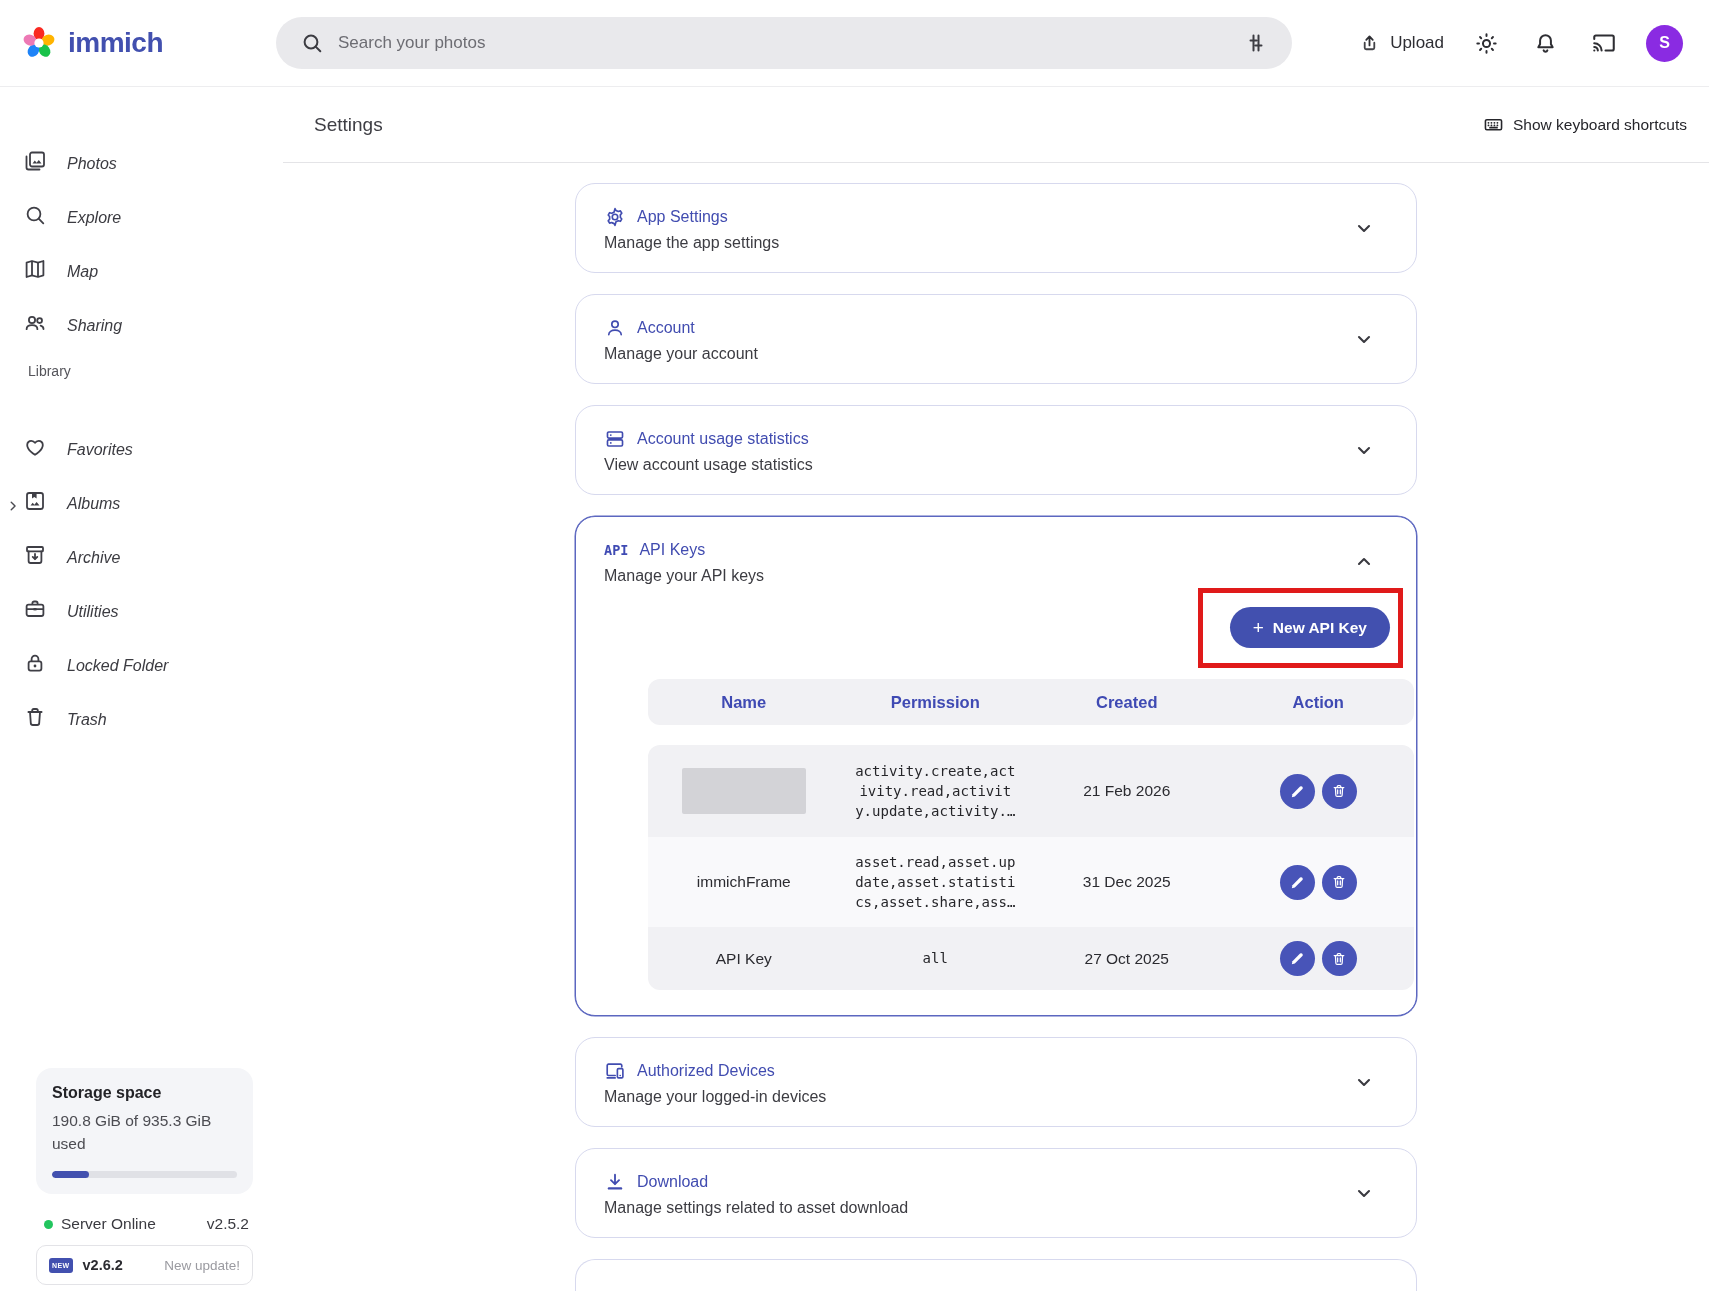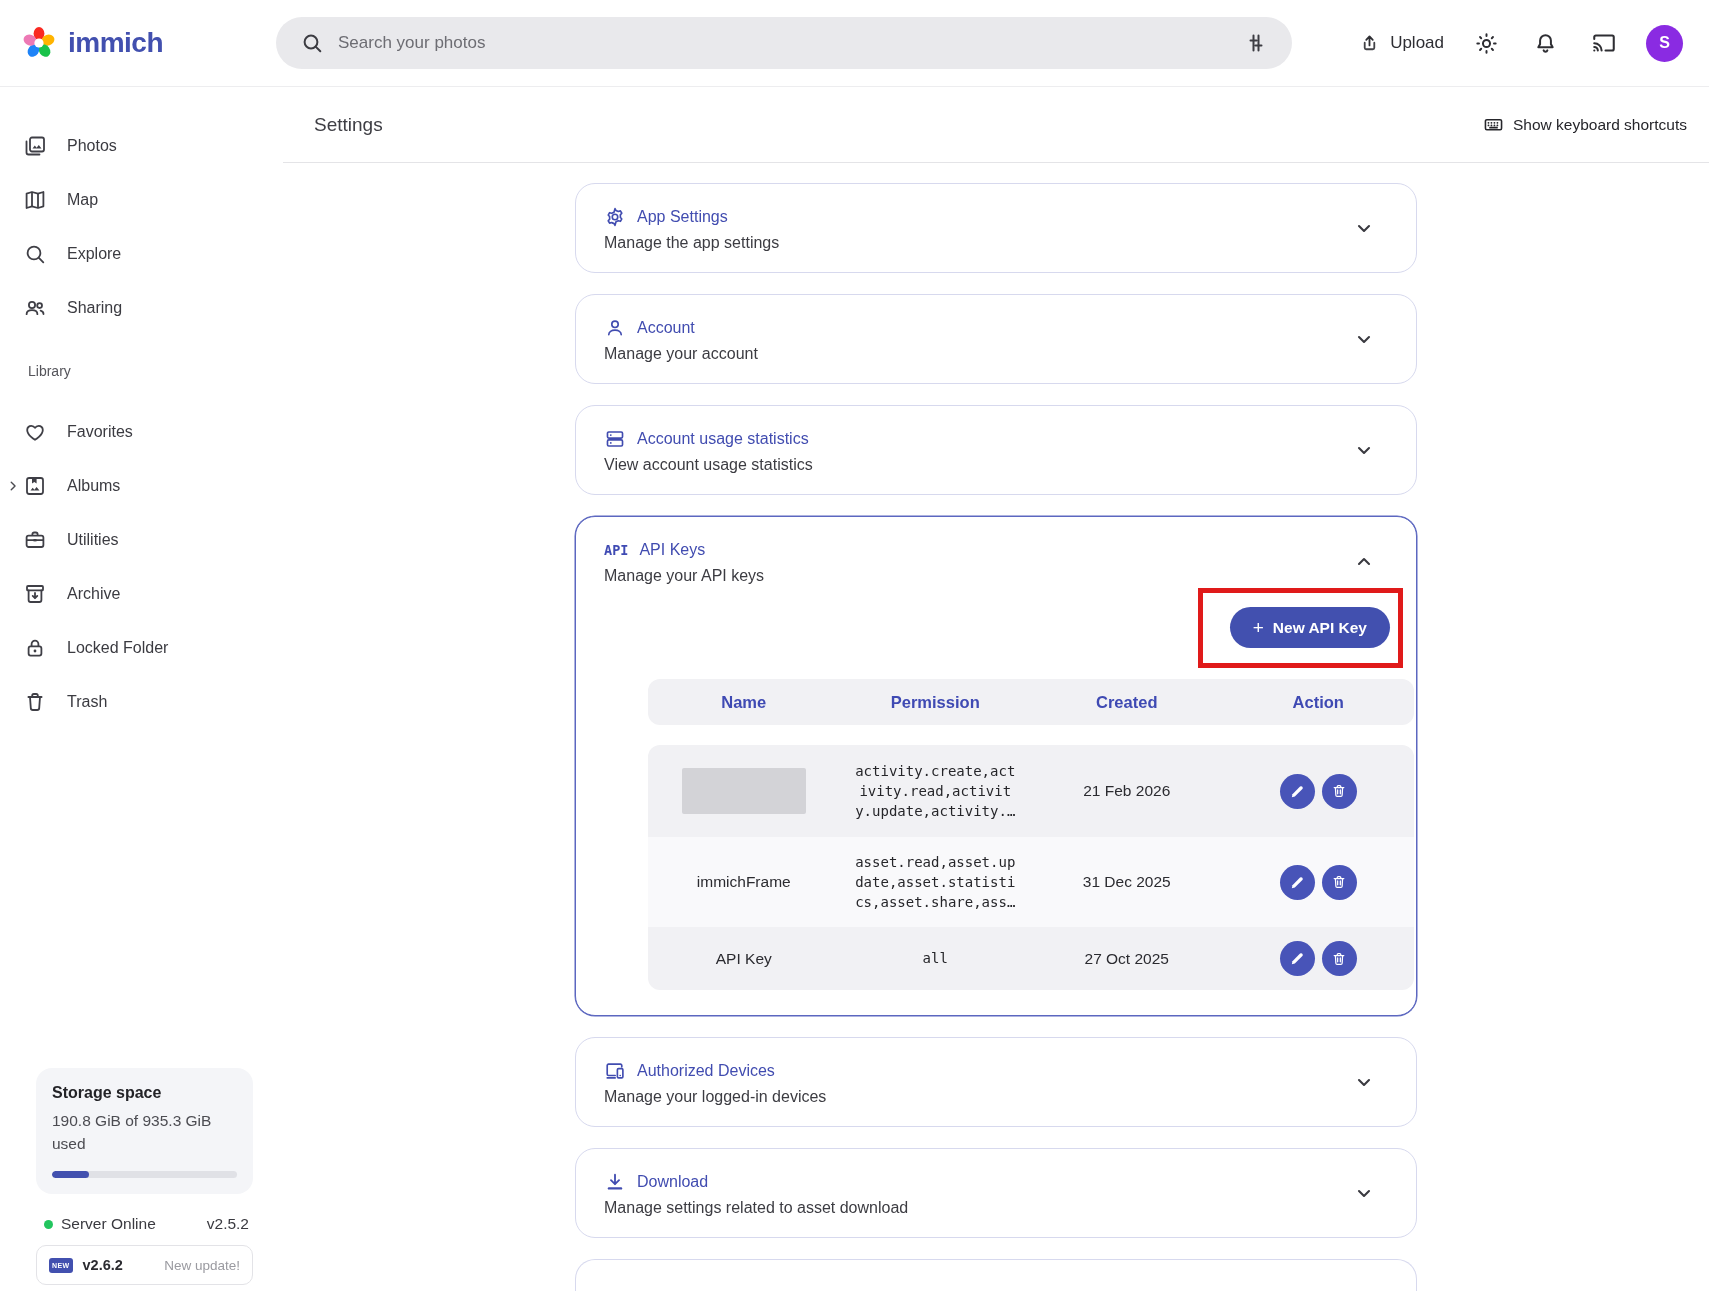--- a/index.html
+++ b/index.html
@@ -21,22 +21,22 @@
   .upload-btn { display:flex; align-items:center; gap:9px; font-size:17px; color:#2e2e33;
     background:none; border:none; cursor:pointer; font-family:inherit; }
   .icon-btn { width:34px; height:34px; display:flex; align-items:center; justify-content:center;
     background:none; border:none; cursor:pointer; }
   .avatar { width:37px; height:37px; border-radius:50%; background:#8a2be2; color:#fff;
     font-size:16px; font-weight:600; display:flex; align-items:center; justify-content:center; }
 
   
   .body { flex:1; display:flex; min-height:0; }
   .sidebar { width:283px; flex:0 0 283px; position:relative; padding-top:32px; }
-  .nav-item { height:54px; display:flex; align-items:center; gap:20px; padding-left:23px;
-    font-size:16px; color:#3b3b41; cursor:pointer; position:relative; border-radius:0 27px 27px 0; }
+  .nav-item { height:54px; display:flex; align-items:flex-end; gap:20px; padding-left:23px;
+    font-size:16px; color:#3b3b41; cursor:pointer; position:relative; border-radius:0 27px 27px 0;font-style:italic; }
   .nav-item .caret { position:absolute; left:6px; color:#4b4b51; display:flex; }
   .lib-label { font-size:14px; color:#55555b; margin:28px 0 26px 28px; }
 
   .sidebar-bottom { position:absolute; left:36px; right:30px; bottom:6px; }
   .storage-card { background:#f4f5f8; border-radius:16px; padding:16px; }
   .storage-title { font-size:16px; font-weight:600; color:#232327; }
   .storage-usage { font-size:15.5px; color:#4c4c52; margin-top:7px; line-height:1.5; width:180px; }
   .progress { margin-top:16px; height:7px; border-radius:4px; background:#e0e1e6; overflow:hidden; }
   .progress-fill { height:100%; border-radius:4px; background:#4250af; }
   .server-row { display:flex; align-items:center; margin:21px 0 12px; padding:0 4px 0 8px; }
@@ -189,36 +189,36 @@
             <rect x="7" y="3.5" width="14" height="14" rx="2"></rect>
             <path d="M3.5 7.5v11a2 2 0 0 0 2 2h11" stroke-linecap="round"></path>
             <path d="M9.5 14.5l2.3-3 1.8 2.2 2.2-2.8 2.7 3.6z" fill="#3f3f46" stroke="none"></path>
           </svg>
         </span>
         <span>Photos</span>
       </div>
 
       <div class="nav-item">
         <span>
+          <svg width="24" height="24" viewBox="0 0 24 24" fill="none" stroke="#3f3f46" stroke-width="1.8" stroke-linecap="round">
+            <circle cx="11" cy="11" r="6.4"></circle>
+              <path d="M15.9 15.9 20.3 20.3"></path>
+          </svg>
+        </span>
+        <span>Explore</span>
+      </div>
+
+      <div class="nav-item">
+        <span>
           <svg width="24" height="24" viewBox="0 0 24 24" fill="none" stroke="#3f3f46" stroke-width="1.8" stroke-linejoin="round">
             <path d="M9 4 3.6 5.7V20l5.4-1.7 6 1.7 5.4-1.7V4L15 5.7 9 4z"></path>
             <path d="M9 4v14.3M15 5.7V20"></path>
           </svg>
         </span>
         <span>Map</span>
-      </div>
-
-      <div class="nav-item">
-        <span>
-          <svg width="24" height="24" viewBox="0 0 24 24" fill="none" stroke="#3f3f46" stroke-width="1.8" stroke-linecap="round">
-            <circle cx="11" cy="11" r="6.4"></circle>
-              <path d="M15.9 15.9 20.3 20.3"></path>
-          </svg>
-        </span>
-        <span>Explore</span>
       </div>
 
       <div class="nav-item">
         <span>
           <svg width="24" height="24" viewBox="0 0 24 24" fill="none" stroke="#3f3f46" stroke-width="1.8" stroke-linecap="round">
             <circle cx="9" cy="9" r="3.1"></circle>
             <path d="M3.6 18.2c0-2.5 2.4-4 5.4-4s5.4 1.5 5.4 4"></path>
             <circle cx="16.6" cy="9.6" r="2.4"></circle>
             <path d="M17.6 14.6c1.8.5 2.9 1.7 2.9 3.4"></path>
           </svg>
@@ -248,38 +248,38 @@
             <rect x="4" y="4" width="16" height="16" rx="2.2"></rect>
             <path d="M9 4v5.6l2.3-1.6 2.3 1.6V4" fill="#3f3f46" stroke="none"></path>
             <path d="M7.5 16.5l2.2-2.8 1.7 2 2.2-2.6 2.9 3.4z" fill="#3f3f46" stroke="none"></path>
           </svg>
         </span>
         <span>Albums</span>
       </div>
 
       <div class="nav-item">
         <span>
+          <svg width="24" height="24" viewBox="0 0 24 24" fill="none" stroke="#3f3f46" stroke-width="1.8" stroke-linecap="round" stroke-linejoin="round">
+            <rect x="4" y="4" width="16" height="4.4" rx="1"></rect>
+            <path d="M5.6 8.4V18a2 2 0 0 0 2 2h8.8a2 2 0 0 0 2-2V8.4"></path>
+            <path d="M12 11v5.2M12 16.2l-2.3-2.3M12 16.2l2.3-2.3"></path>
+          </svg>
+        </span>
+        <span>Archive</span>
+      </div>
+
+      <div class="nav-item">
+        <span>
           <svg width="24" height="24" viewBox="0 0 24 24" fill="none" stroke="#3f3f46" stroke-width="1.8" stroke-linejoin="round">
             <rect x="3.6" y="7.6" width="16.8" height="11.4" rx="2"></rect>
             <path d="M9.4 7.6V6.2A1.7 1.7 0 0 1 11.1 4.5h1.8a1.7 1.7 0 0 1 1.7 1.7v1.4M3.6 12.2h16.8"></path>
             <path d="M10.5 11h3v2.4h-3z" fill="#3f3f46" stroke="none"></path>
           </svg>
         </span>
         <span>Utilities</span>
-      </div>
-
-      <div class="nav-item">
-        <span>
-          <svg width="24" height="24" viewBox="0 0 24 24" fill="none" stroke="#3f3f46" stroke-width="1.8" stroke-linecap="round" stroke-linejoin="round">
-            <rect x="4" y="4" width="16" height="4.4" rx="1"></rect>
-            <path d="M5.6 8.4V18a2 2 0 0 0 2 2h8.8a2 2 0 0 0 2-2V8.4"></path>
-            <path d="M12 11v5.2M12 16.2l-2.3-2.3M12 16.2l2.3-2.3"></path>
-          </svg>
-        </span>
-        <span>Archive</span>
       </div>
 
       <div class="nav-item">
         <span>
           <svg width="24" height="24" viewBox="0 0 24 24" fill="none" stroke="#3f3f46" stroke-width="1.8" stroke-linejoin="round">
             <rect x="5.6" y="10.4" width="12.8" height="9.2" rx="2"></rect>
             <path d="M8.6 10.4V8a3.4 3.4 0 0 1 6.8 0v2.4"></path>
             <circle cx="12" cy="15" r="1.4" fill="#3f3f46" stroke="none"></circle>
           </svg>
         </span>

